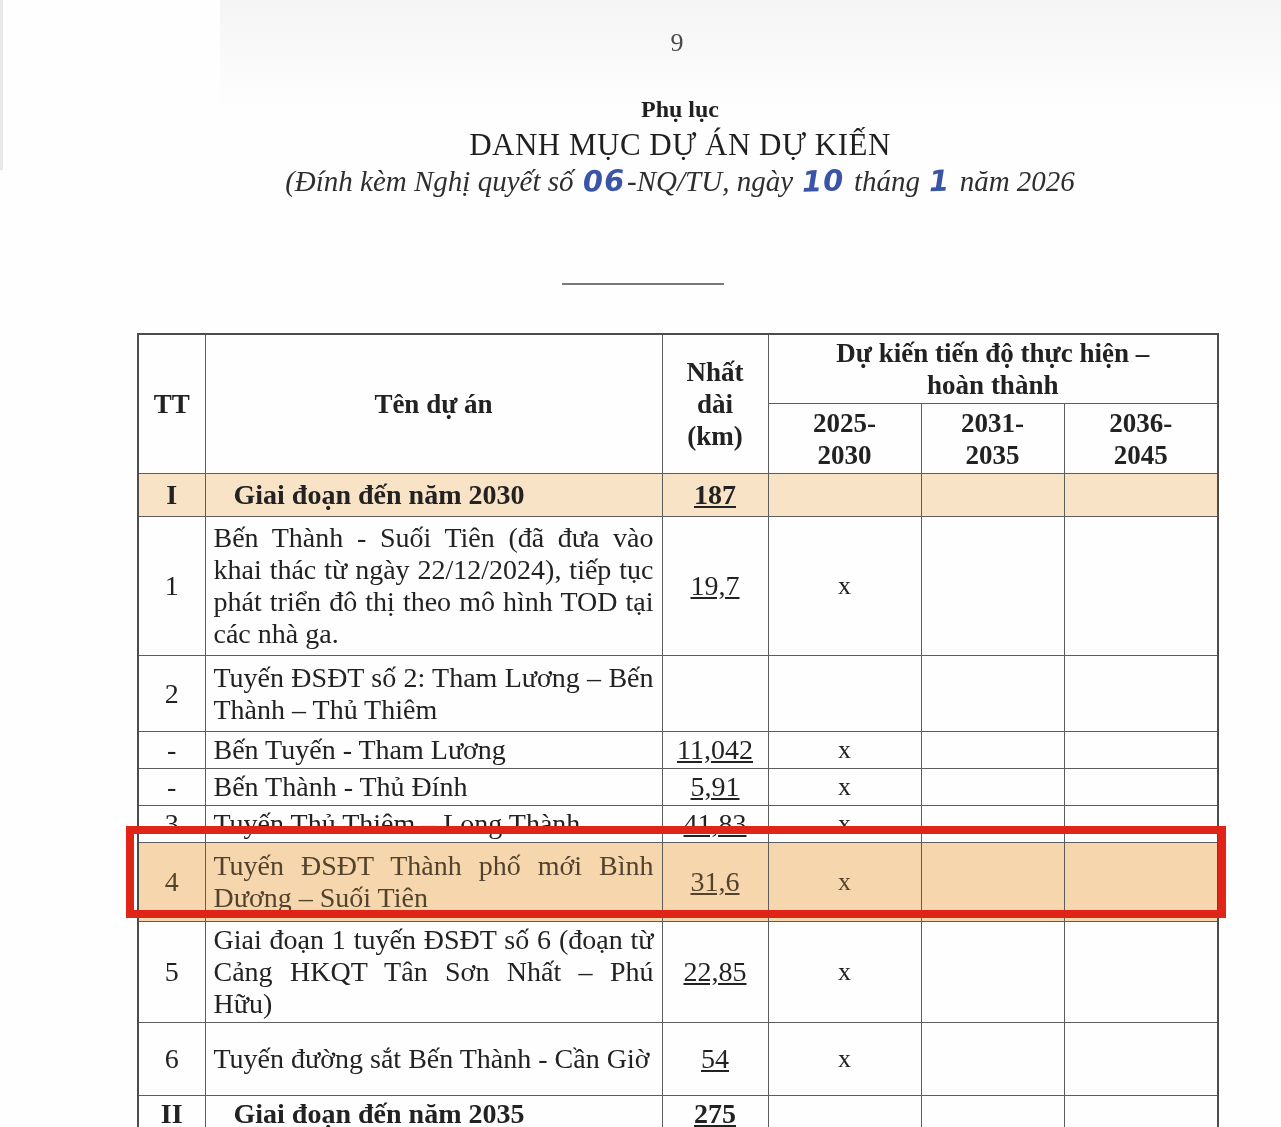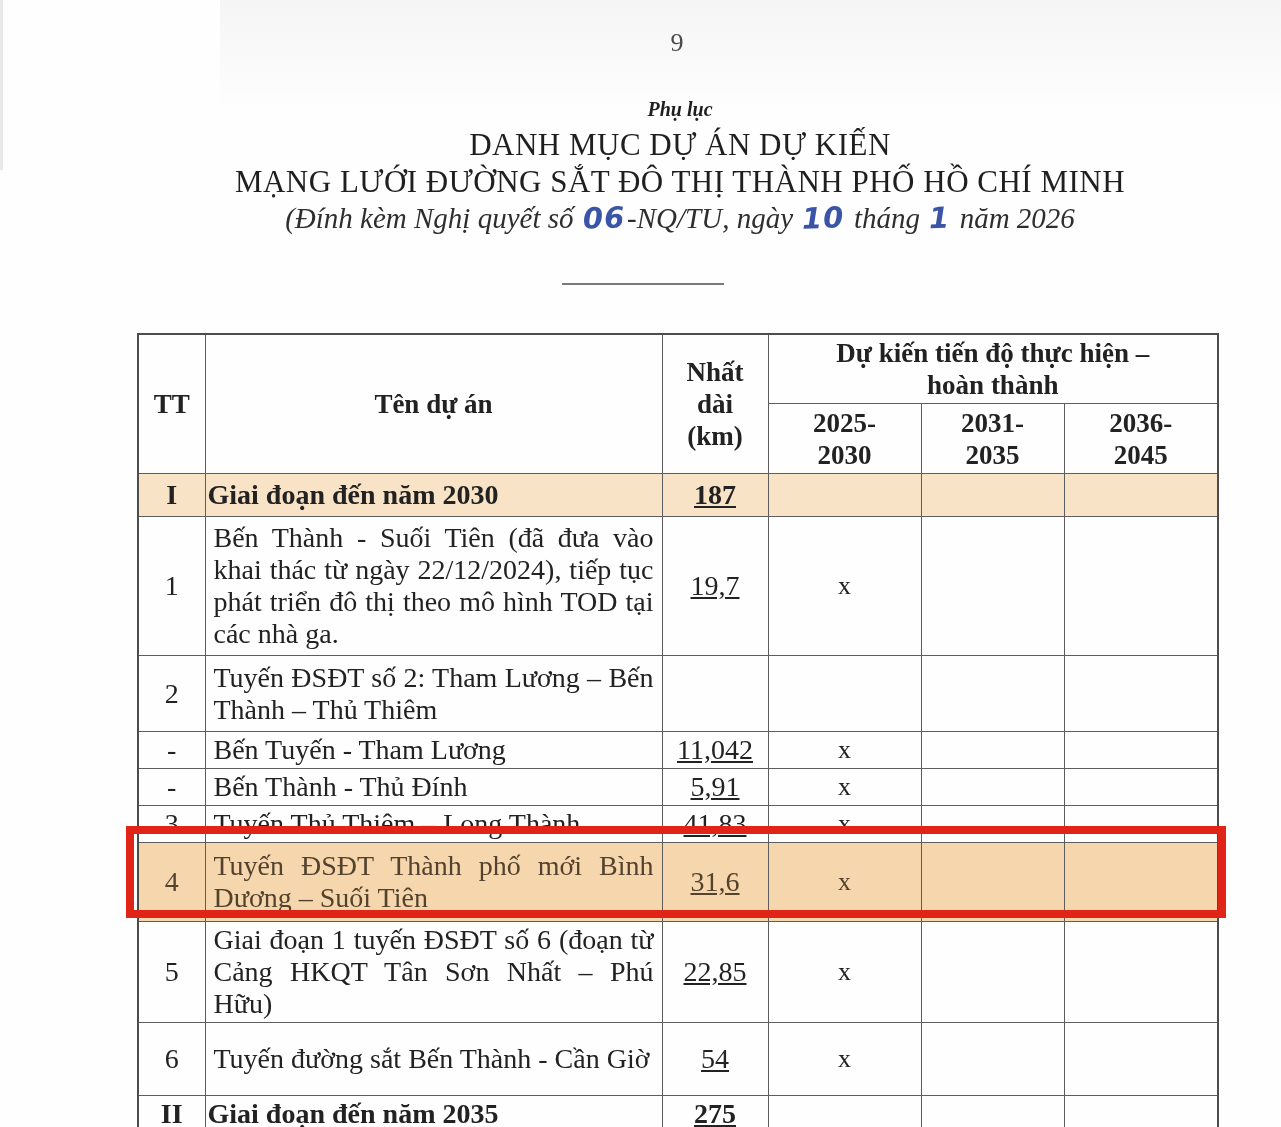--- a/index.html
+++ b/index.html
@@ -17,21 +17,21 @@
   .scan-edge{
     position:absolute;top:0;left:0;width:3px;height:170px;background:#e8e8e8;
   }
   .page-number{
     position:absolute;top:28px;left:137px;width:1080px;
     text-align:center;font-size:26px;color:#4a4a4a;
   }
   .title-block{
     position:absolute;top:92px;left:100px;width:1160px;text-align:center;
   }
-  .t-appendix{font-size:20px;font-weight:bold;line-height:34px;font-style:italic;}
+  .t-appendix{font-size:24px;font-weight:bold;line-height:34px;}
   .t-main{font-size:31px;font-weight:normal;line-height:37px;letter-spacing:.5px;}
   .t-italic{font-size:29px;font-style:italic;line-height:36px;color:#2e2e2e;}
   .hand{
     font-family:"DejaVu Sans",sans-serif;font-style:italic;font-weight:bold;
     color:#3a55a8;font-size:29px;letter-spacing:1px;display:inline-block;
     transform:rotate(-2deg);padding:0 2px;
   }
   .rule{
     position:absolute;top:283px;left:562px;width:162px;height:2px;background:#7a7a7a;
   }
@@ -54,42 +54,41 @@
   td.c-tt{text-align:center;padding:0;}
   td.c-name{text-align:justify;line-height:32px;}
   td.c-len{text-align:center;text-decoration:underline;}
   td.c-x{text-align:center;font-size:26px;}
   tr.h1{height:67px;} tr.h2{height:70px;}
   tr.r-I{height:43px;}  tr.r-1{height:139px;} tr.r-2{height:76px;}
   tr.r-d1{height:34px;} tr.r-d2{height:35px;} tr.r-3{height:36px;}
   tr.r-4{height:79px;}  tr.r-5{height:100px;} tr.r-6{height:73px;}
   tr.r-II{height:34px;}
   tr.section td{font-weight:bold;}
-  tr.section td.c-name{text-align:left;padding-left:2px;}
+  tr.section td.c-name{text-align:left;padding-left:28px;}
   tr.hl-section td{background:#f9e3c7;}
   tr.hl-row4 td{background:#f6d6ac;color:#53432e;}
   .red-box{
     position:absolute;left:126px;top:826px;width:1084px;height:76px;
     border:8px solid #e02418;z-index:5;pointer-events:none;
   }
 </style>
 </head>
 <body>
 
 <div>
 
   <div class="scan-shade"></div>
   <div class="scan-edge"></div>
 
   <div class="page-number">9</div>
 
   <div class="title-block">
     <div class="t-appendix">Phụ lục</div>
     <div class="t-main">DANH MỤC DỰ ÁN DỰ KIẾN</div>
-    <div class="t-main">MẠNG LƯỚI ĐƯỜNG SẮT ĐÔ THỊ THÀNH PHỐ HỒ CHÍ MINH</div>
     <div class="t-italic"><span>(Đính kèm Nghị quyết số </span><span class="hand">06</span><span>-NQ/TU, ngày </span><span class="hand">10</span><span> tháng </span><span class="hand">1</span><span>  năm 2026</span></div>
   </div>
 
   <div class="rule"></div>
 
   <table class="doc-table">
     <colgroup>
       <col style="width:67px">
         <col style="width:457px">
         <col style="width:106px">

